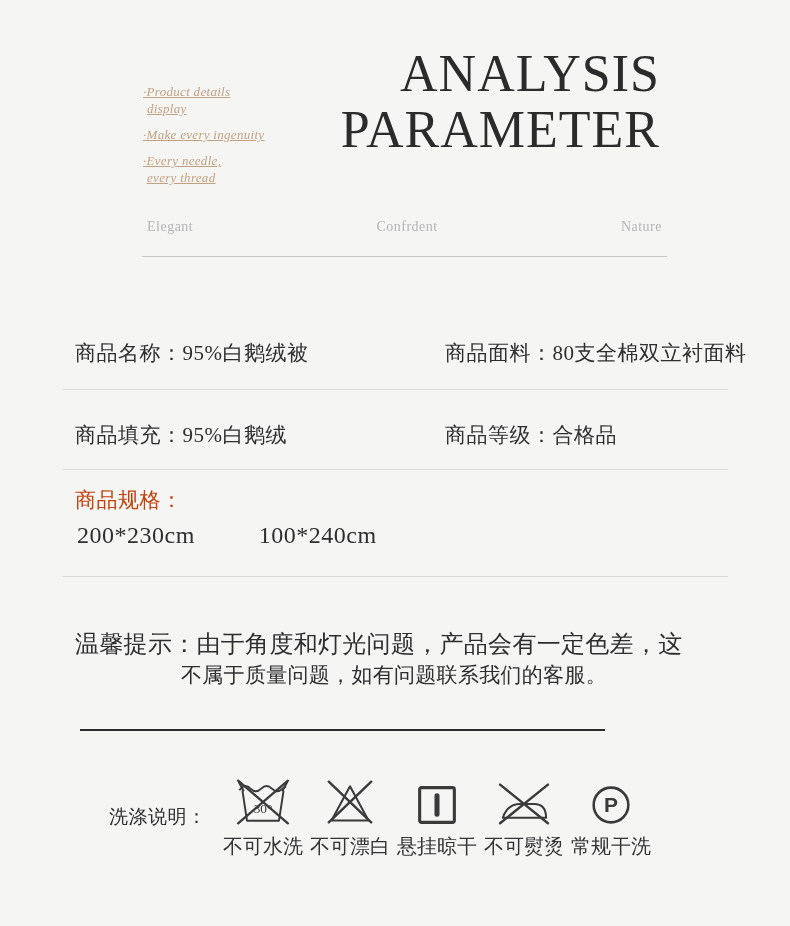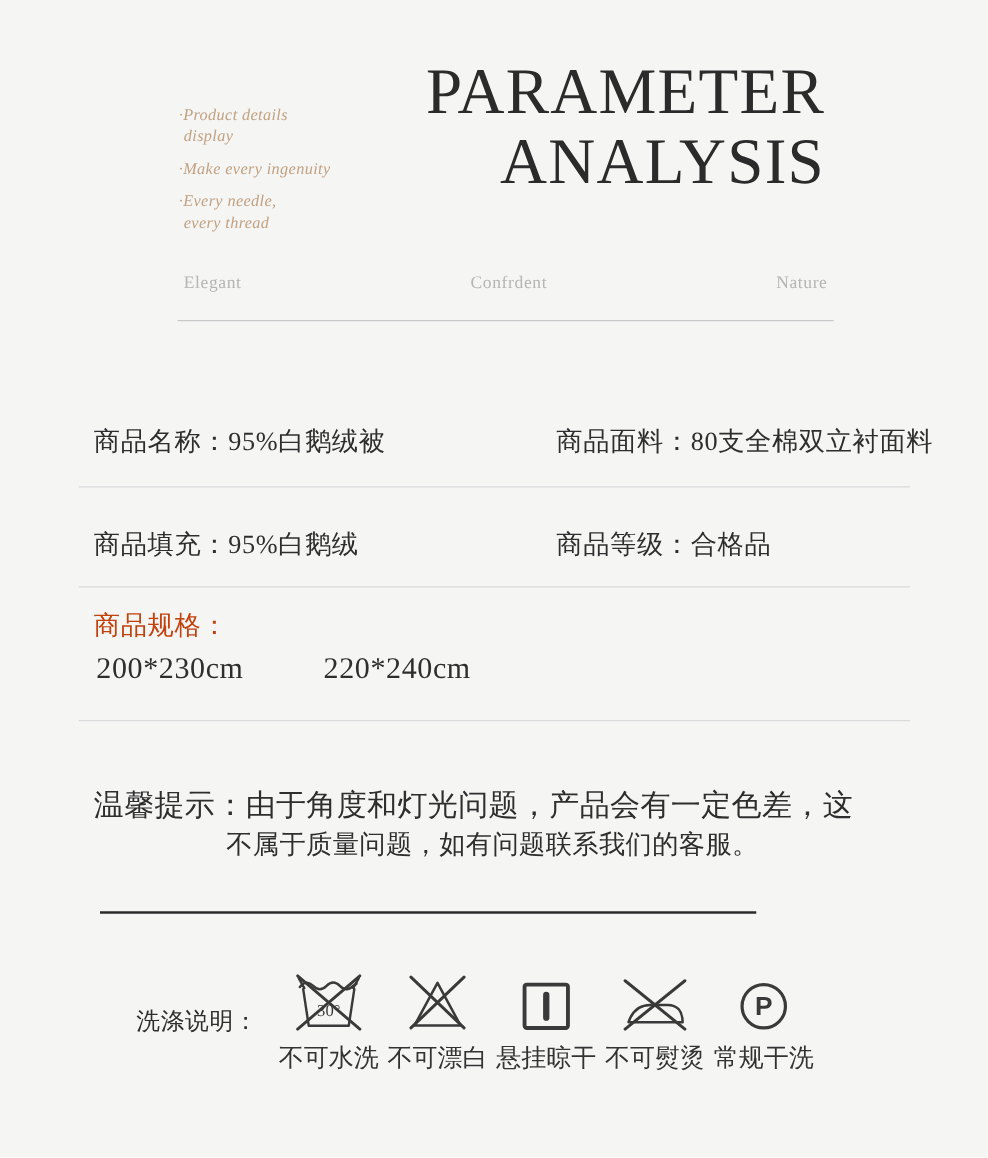--- a/index.html
+++ b/index.html
@@ -7,21 +7,21 @@
   .page{
     position:relative;width:790px;height:926px;margin:0 auto;
     background:#f5f5f4;overflow:hidden;color:#303030;
   }
   
   .taglines{
     position:absolute;left:143px;top:83px;
     font-style:italic;font-size:13px;line-height:17px;
     color:#c2a181;letter-spacing:.3px;
   }
-  .tagline{margin:0 0 9px 0;}
+  .tagline{margin:0 0 9px 0;text-decoration:underline;}
   .tagline span{display:block;}
   .tagline .cont{padding-left:4px;}
   .hero-title{
     position:absolute;top:46px;right:130px;margin:0;
     font-size:52px;line-height:56px;font-weight:400;
     color:#2b2b2b;text-align:right;letter-spacing:1px;white-space:nowrap;
   }
   .hero-title span{display:block;}
   .keywords{
     position:absolute;left:142px;top:219px;width:515px;
@@ -64,22 +64,22 @@
     <p class="tagline">
       <span>·Make every ingenuity</span>
     </p>
     <p class="tagline">
       <span>·Every needle,</span>
       <span class="cont">every thread</span>
     </p>
   </div>
 
   <h1 class="hero-title">
+    <span>ANALYSIS</span>
     <span>PARAMETER</span>
-    <span>ANALYSIS</span>
   </h1>
 
   <div class="keywords">
     <span>Elegant</span>
     <span>Confrdent</span>
     <span>Nature</span>
   </div>
 
   <div class="spec-cell r1 c-left">
     <span>商品名称：</span><span>95%白鹅绒被</span>
@@ -93,21 +93,21 @@
     <span>商品填充：</span><span>95%白鹅绒</span>
   </div>
   <div class="spec-cell r2 c-right">
     <span>商品等级：</span><span>合格品</span>
   </div>
   <div class="spec-line line-2"></div>
 
   <div class="size-label">商品规格：</div>
   <div class="sizes">
     <span>200*230cm</span>
-    <span>220*240cm</span>
+    <span>100*240cm</span>
   </div>
   <div class="spec-line line-3"></div>
 
   <div class="notice-line1">
     <span>温馨提示：</span><span>由于角度和灯光问题，产品会有一定色差，这</span>
   </div>
   <div class="notice-line2">不属于质量问题，如有问题联系我们的客服。</div>
 
   <div class="dark-rule"></div>
 

